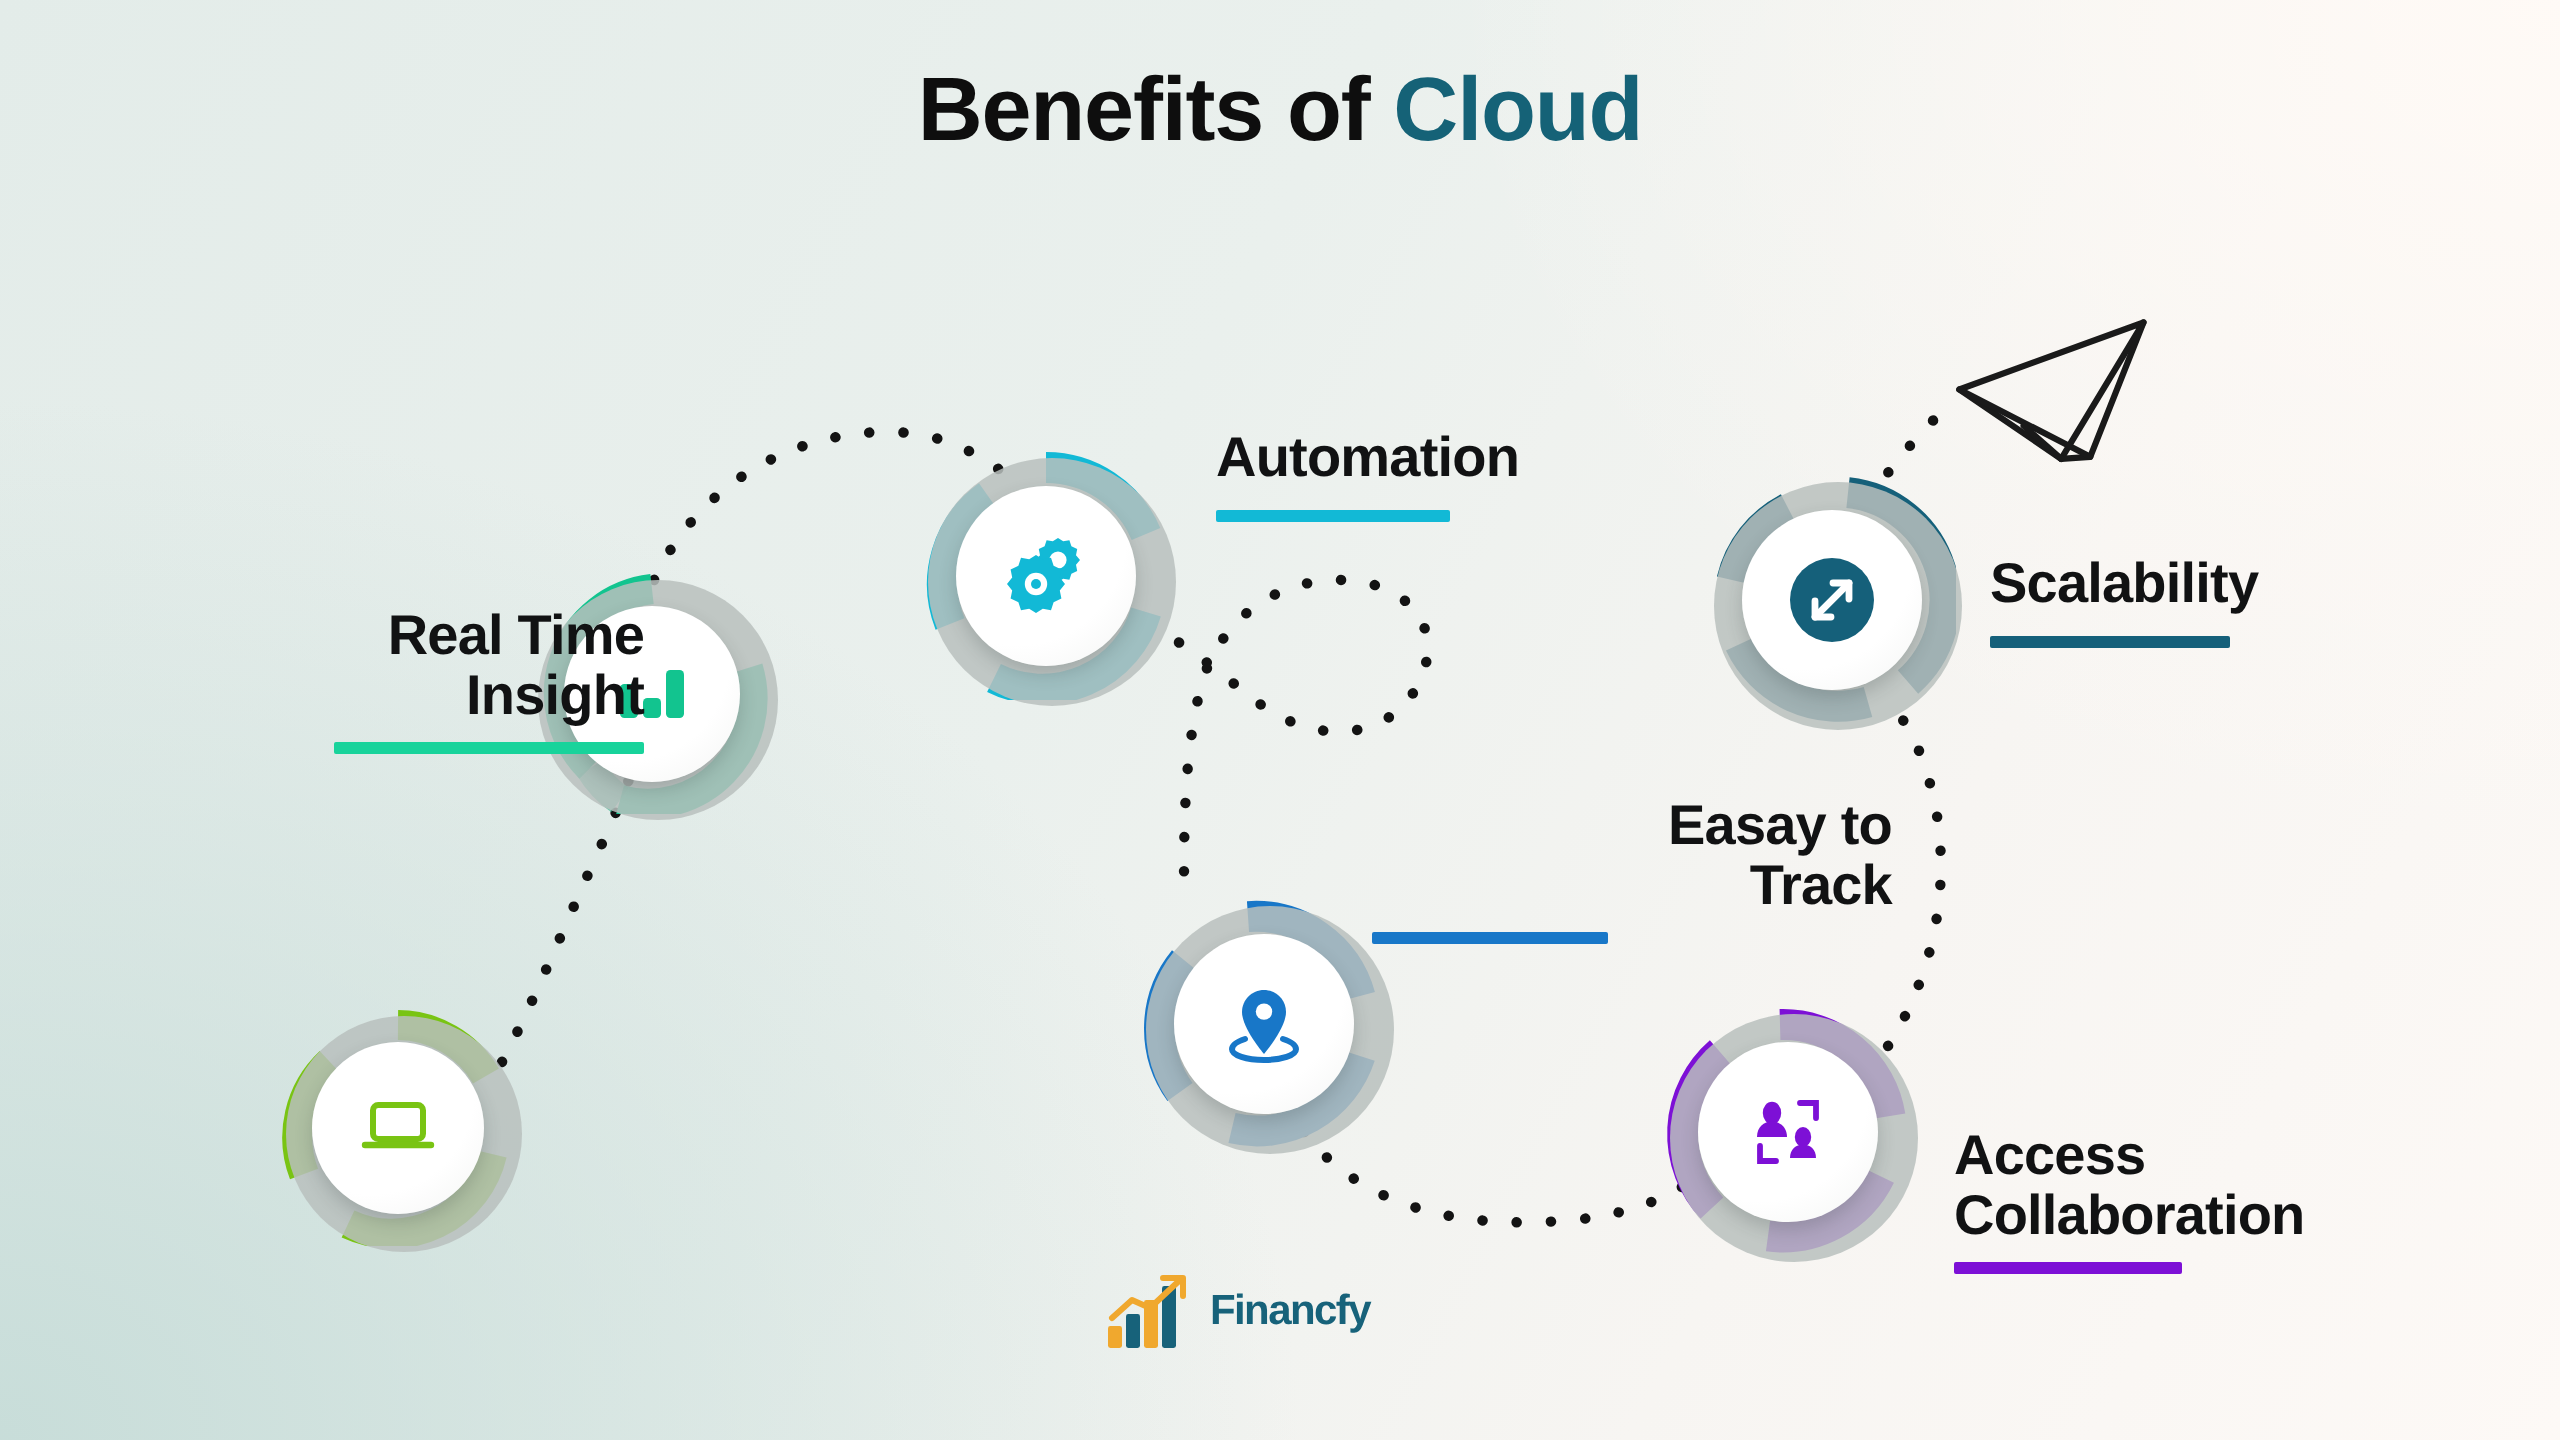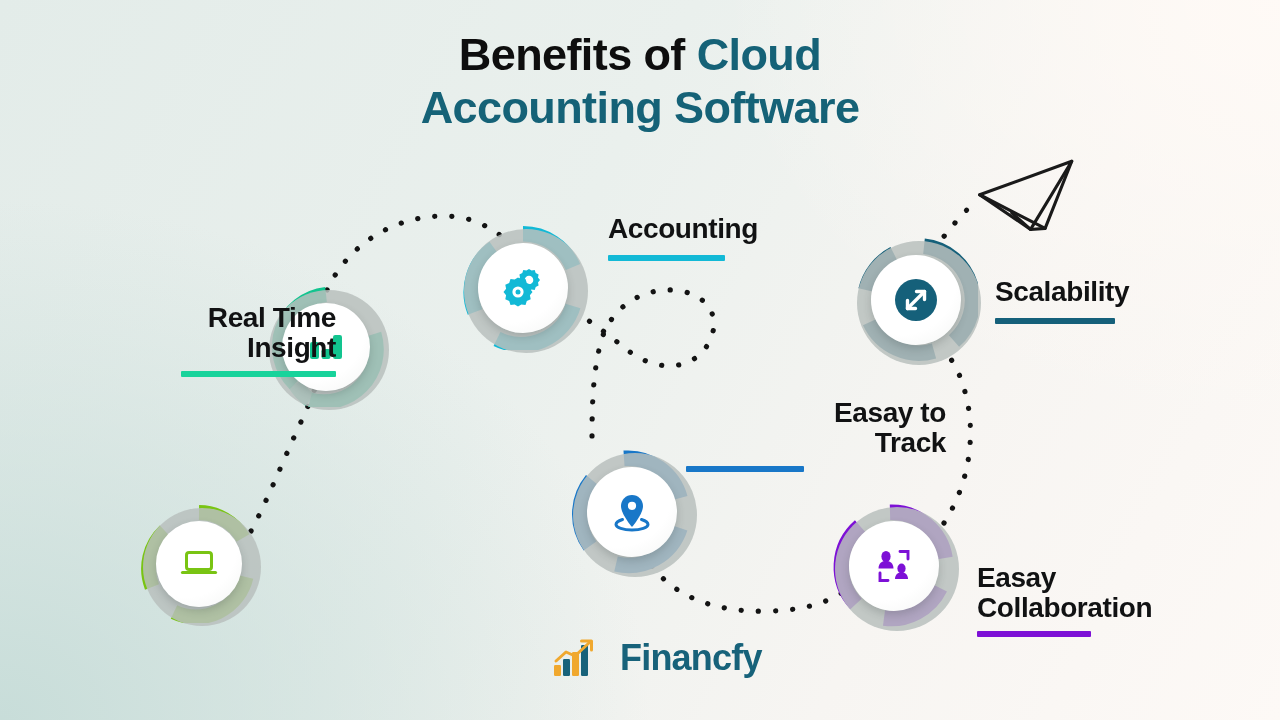--- a/index.html
+++ b/index.html
@@ -25,21 +25,21 @@
   .title .accent { color:#156277; }
 
   
   .label { position:absolute; }
   .label .txt {
     font-size:28px; font-weight:bold; line-height:1.06;
     color:#111213; letter-spacing:-0.4px; white-space:pre-line;
   }
   .label .rule { height:6px; border-radius:1px; margin-top:9px; }
 
-  .lbl-realtime   { left:86px;  top:303px;  width:250px; text-align:right; }
+  .lbl-realtime   { left:72px;  top:303px;  width:250px; text-align:right; }
   .lbl-realtime .rule  { width:155px; margin-left:auto; background:#18d39b; }
 
   .lbl-automation { left:608px; top:214px;  width:300px; text-align:left; }
   .lbl-automation .rule { width:117px; background:#12b9d6; margin-top:11px; }
 
   .lbl-scalability{ left:995px; top:277px;  width:290px; text-align:left; }
   .lbl-scalability .rule { width:120px; background:#15607a; margin-top:11px; }
 
   .lbl-easy       { left:686px; top:398px;  width:260px; text-align:right; }
   .lbl-easy .rule { width:118px; background:#1877c8; }
@@ -61,31 +61,30 @@
     position:absolute; border-radius:50%;
     background:radial-gradient(circle at 34% 28%, #ffffff 0%, #ffffff 62%, #f3f4f3 100%);
     box-shadow:0 4px 9px rgba(40,50,48,.20);
     display:flex; align-items:center; justify-content:center;
   }
   .node svg.icon { display:block; }
 
   
   .logo { position:absolute; left:553px; top:637px; display:flex; align-items:center; gap:8px; }
   .logo .wordmark {
-    font-size:36px; font-weight:bold; color:#17627a; letter-spacing:-0.8px;margin-left:15px;
+    font-size:21px; font-weight:bold; color:#17627a; letter-spacing:-0.8px;
   }
 </style>
 </head>
 <body>
 
 <div id="stage">
 
   <div class="title">
     <div><span>Benefits of </span><span class="accent">Cloud</span></div>
-    <div class="accent">Accounting Software</div>
   </div>
 
   <svg class="layer" width="1280" height="720" viewBox="0 0 1280 720">
     <g fill="none" stroke="#131313" stroke-width="5.2" stroke-linecap="round" stroke-dasharray="0.1 17">
 
       <path d="M251,531 C268,499 282,463 300,424 C311,400 315,389 318,379"></path>
 
       <path d="M321,306 C336,256 382,218 440,216 C472,215 491,228 508,241"></path>
 
       <path d="M575,312 C600,327 614,340 630,352 C660,374 698,370 711,338 C722,310 700,291 672,290 C636,289 608,312 600,345 C592,379 592,412 592,448"></path>
@@ -246,38 +245,38 @@
     </div>
   </div>
 
   <div class="label lbl-realtime">
     <div class="txt">Real Time
 Insight</div>
     <div class="rule"></div>
   </div>
 
   <div class="label lbl-automation">
-    <div class="txt">Accounting</div>
+    <div class="txt">Automation</div>
     <div class="rule"></div>
   </div>
 
   <div class="label lbl-scalability">
     <div class="txt">Scalability</div>
     <div class="rule"></div>
   </div>
 
   <div class="label lbl-easy">
     <div class="txt">Easay to
 Track</div>
     <div class="rule"></div>
   </div>
 
 
   <div class="label lbl-better">
-    <div class="txt">Easay
+    <div class="txt">Access
 Collaboration</div>
     <div class="rule"></div>
   </div>
 
   <div class="logo">
     <svg width="44" height="38" viewBox="0 0 44 38">
       <rect x="1" y="26" width="7" height="11" rx="1.2" fill="#f0a82e"></rect>
       <rect x="10" y="20" width="7" height="17" rx="1.2" fill="#17627a"></rect>
       <rect x="19" y="13" width="7" height="24" rx="1.2" fill="#f0a82e"></rect>
       <rect x="28" y="6" width="7" height="31" rx="1.2" fill="#17627a"></rect>

